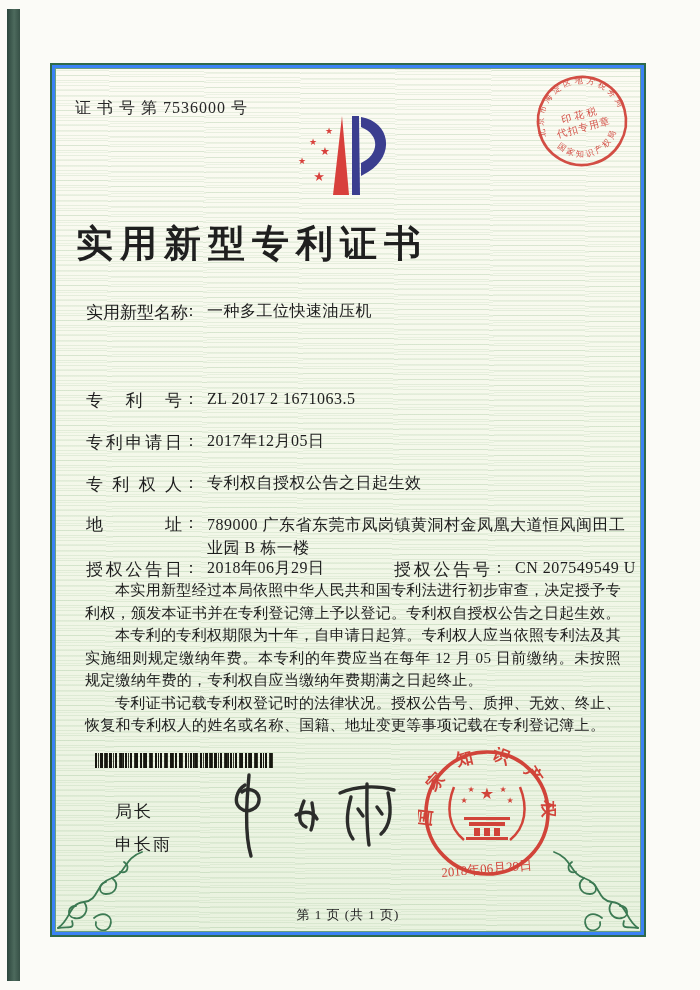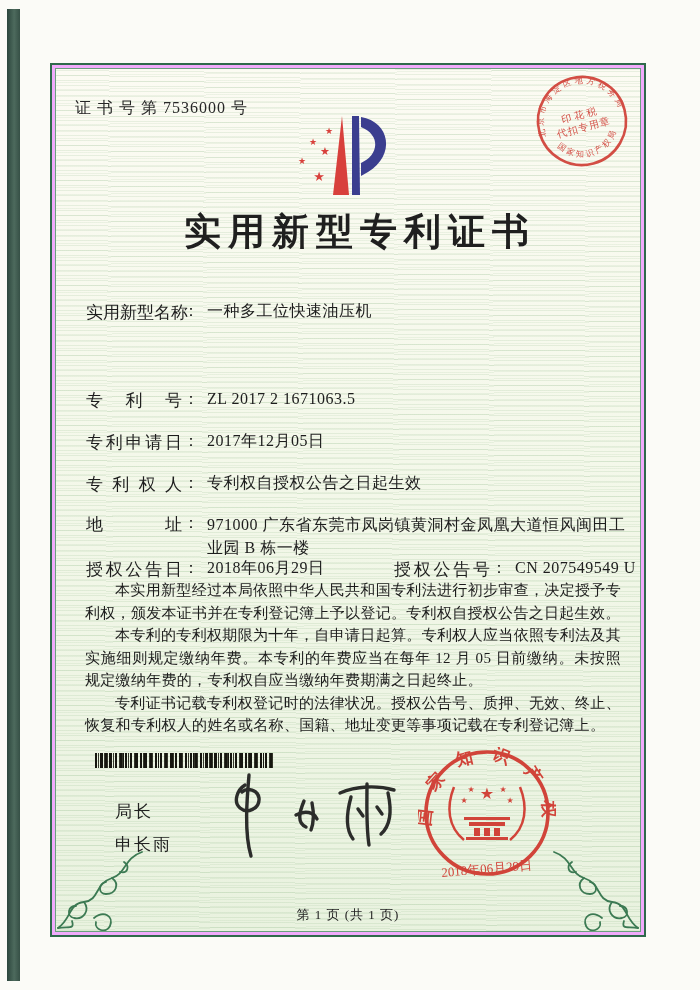--- a/index.html
+++ b/index.html
@@ -1,33 +1,33 @@
 <!DOCTYPE html>
 <html><head>
 <meta charset="utf-8">
 <style>
   html,body{margin:0;padding:0;}
   body{width:700px;height:990px;background:#fbfbf7;position:relative;overflow:hidden;
        font-family:"Liberation Serif","DejaVu Serif",serif;}
   .spine{position:absolute;left:7px;top:9px;width:13px;height:972px;
          background:linear-gradient(90deg,#2c463d,#4d6a5d 55%,#365046);}
   .sheet{position:absolute;left:50px;top:63px;width:596px;height:874px;
-         border:2px solid #2e6a4b;background:#f0abfc;box-sizing:border-box;}
+         border:2px solid #2e6a4b;background:#3b82f6;box-sizing:border-box;}
   .sheet::before{content:"";position:absolute;inset:3px;border:1px solid #6aa17f;pointer-events:none;z-index:3;}
   .guilloche{position:absolute;inset:4px;z-index:0;
      background:
        repeating-linear-gradient(0.6deg, rgba(110,165,105,0.14) 0 1px, transparent 1px 5px),
        repeating-linear-gradient(-0.6deg, rgba(110,165,105,0.10) 0 1px, transparent 1px 7px),
        linear-gradient(#fcfbf3 0%,#f4f8ea 45%,#e9f2df 100%);}
   .content{position:absolute;inset:0;z-index:2;}
 
   .cert-no{position:absolute;left:23px;top:33px;font-size:16px;letter-spacing:1px;color:#262626;}
   .logo{position:absolute;left:228px;top:46px;}
-  .title{position:absolute;left:0;top:142px;width:100%;text-align:center;
-         font-size:37px;font-weight:600;letter-spacing:7px;color:#1f1f1f;margin:0;padding-left:12px;}
+  .title{position:absolute;left:0;top:142px;width:100%;text-align:left;
+         font-size:37px;font-weight:600;letter-spacing:7px;color:#1f1f1f;margin:12px;padding-left:12px;}
 
   .row{position:absolute;left:34px;font-size:16px;color:#1d1d1d;white-space:nowrap;}
   .flabel{display:inline-block;width:96px;font-size:17px;text-align:justify;text-align-last:justify;vertical-align:top;}
   .colon{margin:0 8px 0 1px;}
   .fvalue{letter-spacing:0.5px;}
   .addr .fvalue{display:inline-block;width:432px;white-space:normal;line-height:23px;vertical-align:top;}
   .grant-right{position:absolute;left:308px;top:0;}
 
   .bodytext{position:absolute;left:33px;top:514px;width:536px;}
   .bodytext p{margin:0;font-size:15px;line-height:22.5px;text-indent:2em;
@@ -100,21 +100,21 @@
     <div class="row" style="top:324px">
       <span class="flabel">专利号</span><span class="colon">：</span><span class="fvalue">ZL 2017 2 1671063.5</span>
     </div>
     <div class="row" style="top:366px">
       <span class="flabel">专利申请日</span><span class="colon">：</span><span class="fvalue">2017年12月05日</span>
     </div>
     <div class="row" style="top:408px">
       <span class="flabel">专利权人</span><span class="colon">：</span><span class="fvalue">专利权自授权公告之日起生效</span>
     </div>
     <div class="row addr" style="top:448px">
-      <span class="flabel">地址</span><span class="colon">：</span><span class="fvalue">971000 广东省东莞市凤岗镇黄洞村金凤凰大道恒风闽田工业园 B 栋一楼</span>
+      <span class="flabel">地址</span><span class="colon">：</span><span class="fvalue">789000 广东省东莞市凤岗镇黄洞村金凤凰大道恒风闽田工业园 B 栋一楼</span>
     </div>
     <div class="row" style="top:493px">
       <span>
         <span class="flabel">授权公告日</span><span class="colon">：</span><span class="fvalue">2018年06月29日</span>
       </span>
       <span class="grant-right">
         <span class="flabel">授权公告号</span><span class="colon">：</span><span class="fvalue">CN 207549549 U</span>
       </span>
     </div>
 

